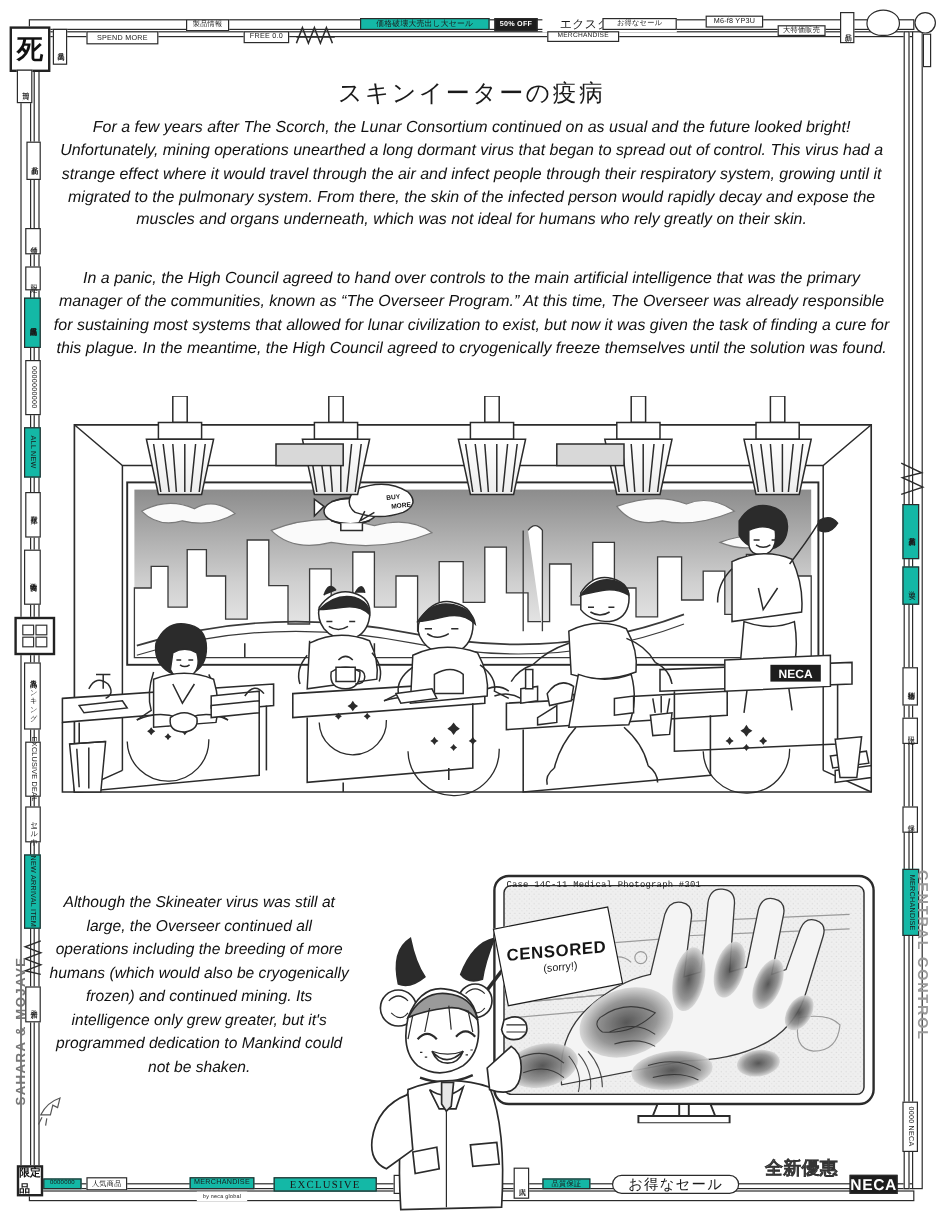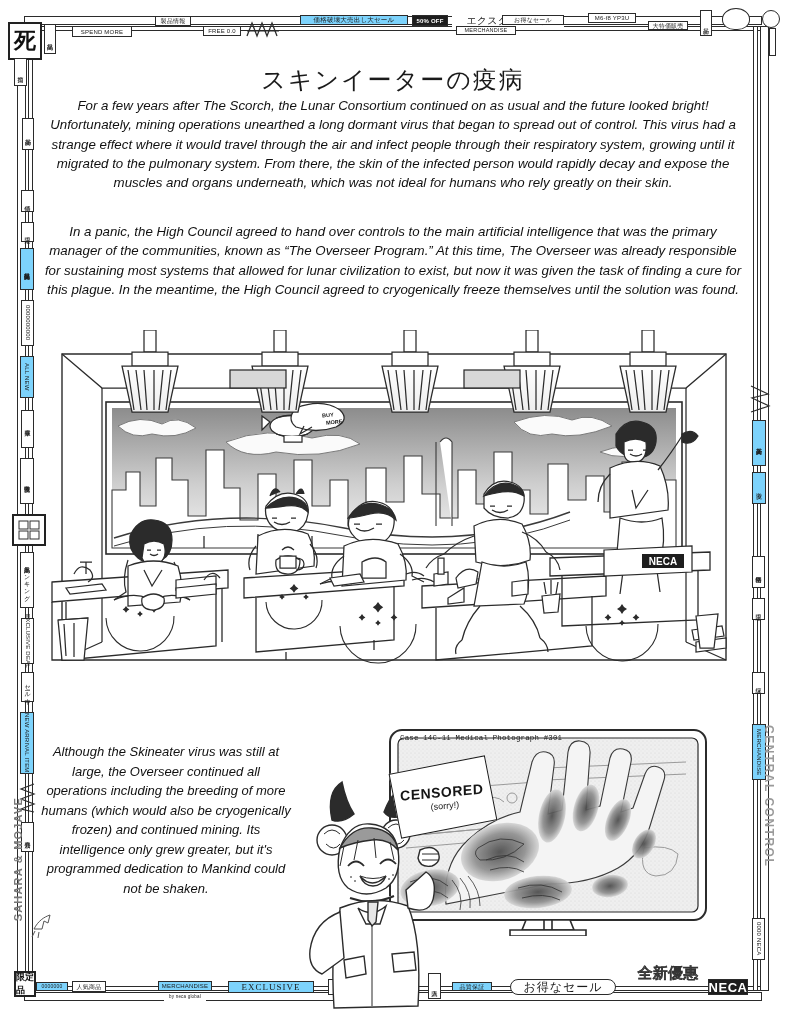--- a/index.html
+++ b/index.html
@@ -15,52 +15,52 @@
   .rail-bot2{left:24px;right:24px;bottom:26px;height:3px;border-width:1.1px;}
   .rail-left{left:17px;top:26px;bottom:26px;width:7px;}
   .rail-left2{left:28px;top:26px;bottom:26px;width:3px;border-width:1.1px;}
   .rail-right{right:17px;top:26px;bottom:26px;width:7px;}
   .rail-right2{right:28px;top:26px;bottom:26px;width:3px;border-width:1.1px;}
 
   .tag{position:absolute;border:1.3px solid #2b2b2b;background:#fff;
        display:flex;align-items:center;justify-content:center;
        font-size:6px;line-height:1;letter-spacing:.2px;white-space:nowrap;
        color:#1a1a1a;padding:1px 3px;box-sizing:border-box;}
-  .tag.shade{background:#7dd3fc;}
+  .tag.shade{background:#14b8a6;}
   .tag.dark{background:#1d1d1d;color:#fff;font-weight:bold;}
   .tag.jp{font-family:"DejaVu Sans", sans-serif;}
   .tag.vert{writing-mode:vertical-rl;text-orientation:mixed;}
   .tag.big{font-size:11px;font-weight:bold;}
   .tag.outline{background:#fff;color:#888;-webkit-text-stroke:0.3px #333;}
 
   .kanji-box{position:absolute;border:2px solid #222;background:#fff;
      display:flex;align-items:center;justify-content:center;
      font-family:"DejaVu Sans", sans-serif;font-weight:bold;}
 
   .corner-circle{position:absolute;border:1.6px solid #2b2b2b;border-radius:50%;background:#fff;}
 
   
   .title-en{position:absolute;left:0;right:0;top:36px;text-align:center;
      font-family:"Liberation Serif", serif;font-style:italic;font-size:25px;
      letter-spacing:1px;color:#1a1a1a;}
   .title-jp{position:absolute;left:0;right:0;top:64px;text-align:center;
-     font-family:"DejaVu Sans", sans-serif;font-size:24px;letter-spacing:2px;color:#1a1a1a;}
+     font-family:"DejaVu Sans", sans-serif;font-size:20px;letter-spacing:2px;color:#1a1a1a;}
 
   .body-para{position:absolute;text-align:center;font-style:italic;
      font-family:"Liberation Sans", sans-serif;font-size:13.3px;line-height:1.45;color:#111;}
   #para1{left:42px;width:702px;top:96px;text-align:center;}
   #para2{left:42px;width:702px;top:222px;}
   #para3{left:40px;width:252px;top:742px;font-size:13px;line-height:1.5;}
 
   
   #lab{position:absolute;left:44px;top:330px;width:700px;height:360px;}
   .lab-svg{position:absolute;left:0;top:0;}
 
   
-  #medpanel{position:absolute;left:386px;top:728px;width:324px;height:208px;}
+  #medpanel{position:absolute;left:408px;top:728px;width:324px;height:208px;}
   .med-caption{position:absolute;left:14px;top:6px;font-family:"Liberation Mono", monospace;
      font-size:7.4px;letter-spacing:.2px;color:#1b1b1b;z-index:6;}
   .censor-sign{position:absolute;left:8px;top:36px;width:96px;height:64px;
      background:#fff;border:1.6px solid #1c1c1c;transform:rotate(-11deg);z-index:8;
      display:flex;flex-direction:column;align-items:center;justify-content:center;}
   .censor-main{font-family:"Liberation Sans", sans-serif;font-weight:bold;font-size:14px;
      letter-spacing:.5px;transform:rotate(9deg) skewY(-3deg);color:#151515;}
   .censor-sub{font-family:"Liberation Sans", sans-serif;font-size:9px;
      transform:rotate(9deg) skewY(-3deg);color:#151515;margin-top:1px;}
 

